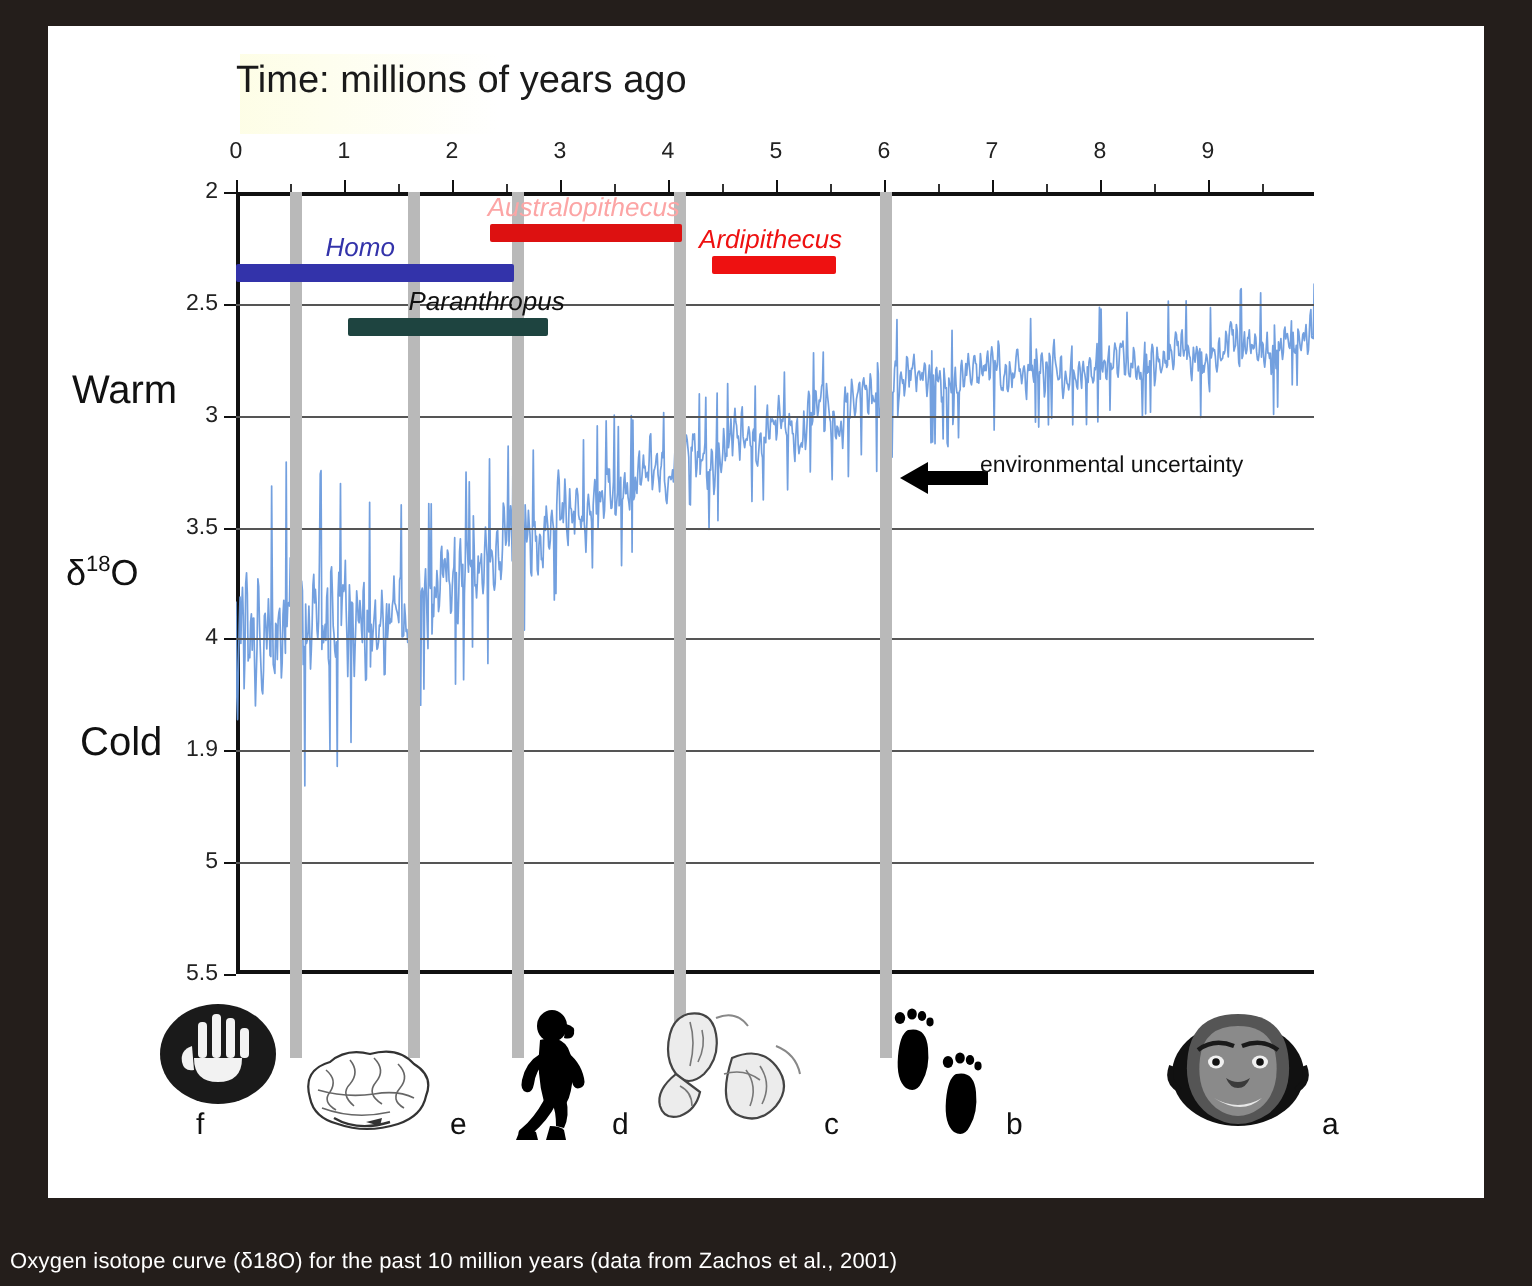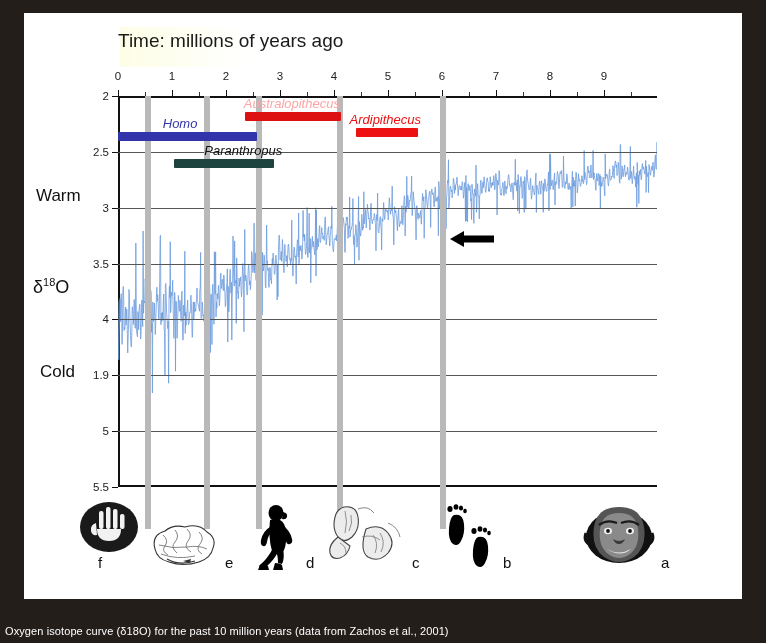--- a/index.html
+++ b/index.html
@@ -61,21 +61,21 @@
 
   
   .taxbar{position:absolute;height:9px;border-radius:1px;}
   .taxlabel{
     position:absolute;font-style:italic;font-size:13px;white-space:nowrap;
     transform:translateX(-50%);
   }
 
   
   .side-label{
-    position:absolute;font-size:17px;color:#111;
+    position:absolute;font-size:20px;color:#111;
     transform:translateY(-50%);white-space:nowrap;
   }
   .side-label.delta{font-size:18px;}
   .delta sup{font-size:11px;vertical-align:super;}
 
   
   .annot{position:absolute;left:490px;top:226px;font-size:11.5px;color:#111;line-height:14px;}
   .arrow-wrap{position:absolute;left:450px;top:231px;width:44px;height:16px;}
 
   
@@ -173,20 +173,21 @@
   <div class="side-label" style="left:36px;top:196px;">Warm</div>
   <div class="side-label delta" style="left:33px;top:287px;"><span>δ</span><sup>18</sup><span>O</span></div>
   <div class="side-label" style="left:40px;top:372px;">Cold</div>
 
   <div class="arrow-wrap">
     <svg width="44" height="16" viewBox="0 0 44 16">
       <polygon points="0,8 14,0 14,4.5 44,4.5 44,11.5 14,11.5 14,16" fill="#000"></polygon>
     </svg>
   </div>
   <div class="annot">
+    <div>environmental uncertainty</div>
   </div>
 
   <div class="icons">
 
     <div class="icon-item" style="left:55px;top:4px;">
       <svg width="60" height="52" viewBox="0 0 60 52">
         <ellipse cx="30" cy="26" rx="29" ry="25" fill="#1a1a1a"></ellipse>
         <g fill="#f2f2f2">
           <rect x="20" y="10" width="4.5" height="18" rx="2"></rect>
           <rect x="27" y="6" width="4.5" height="22" rx="2"></rect>

